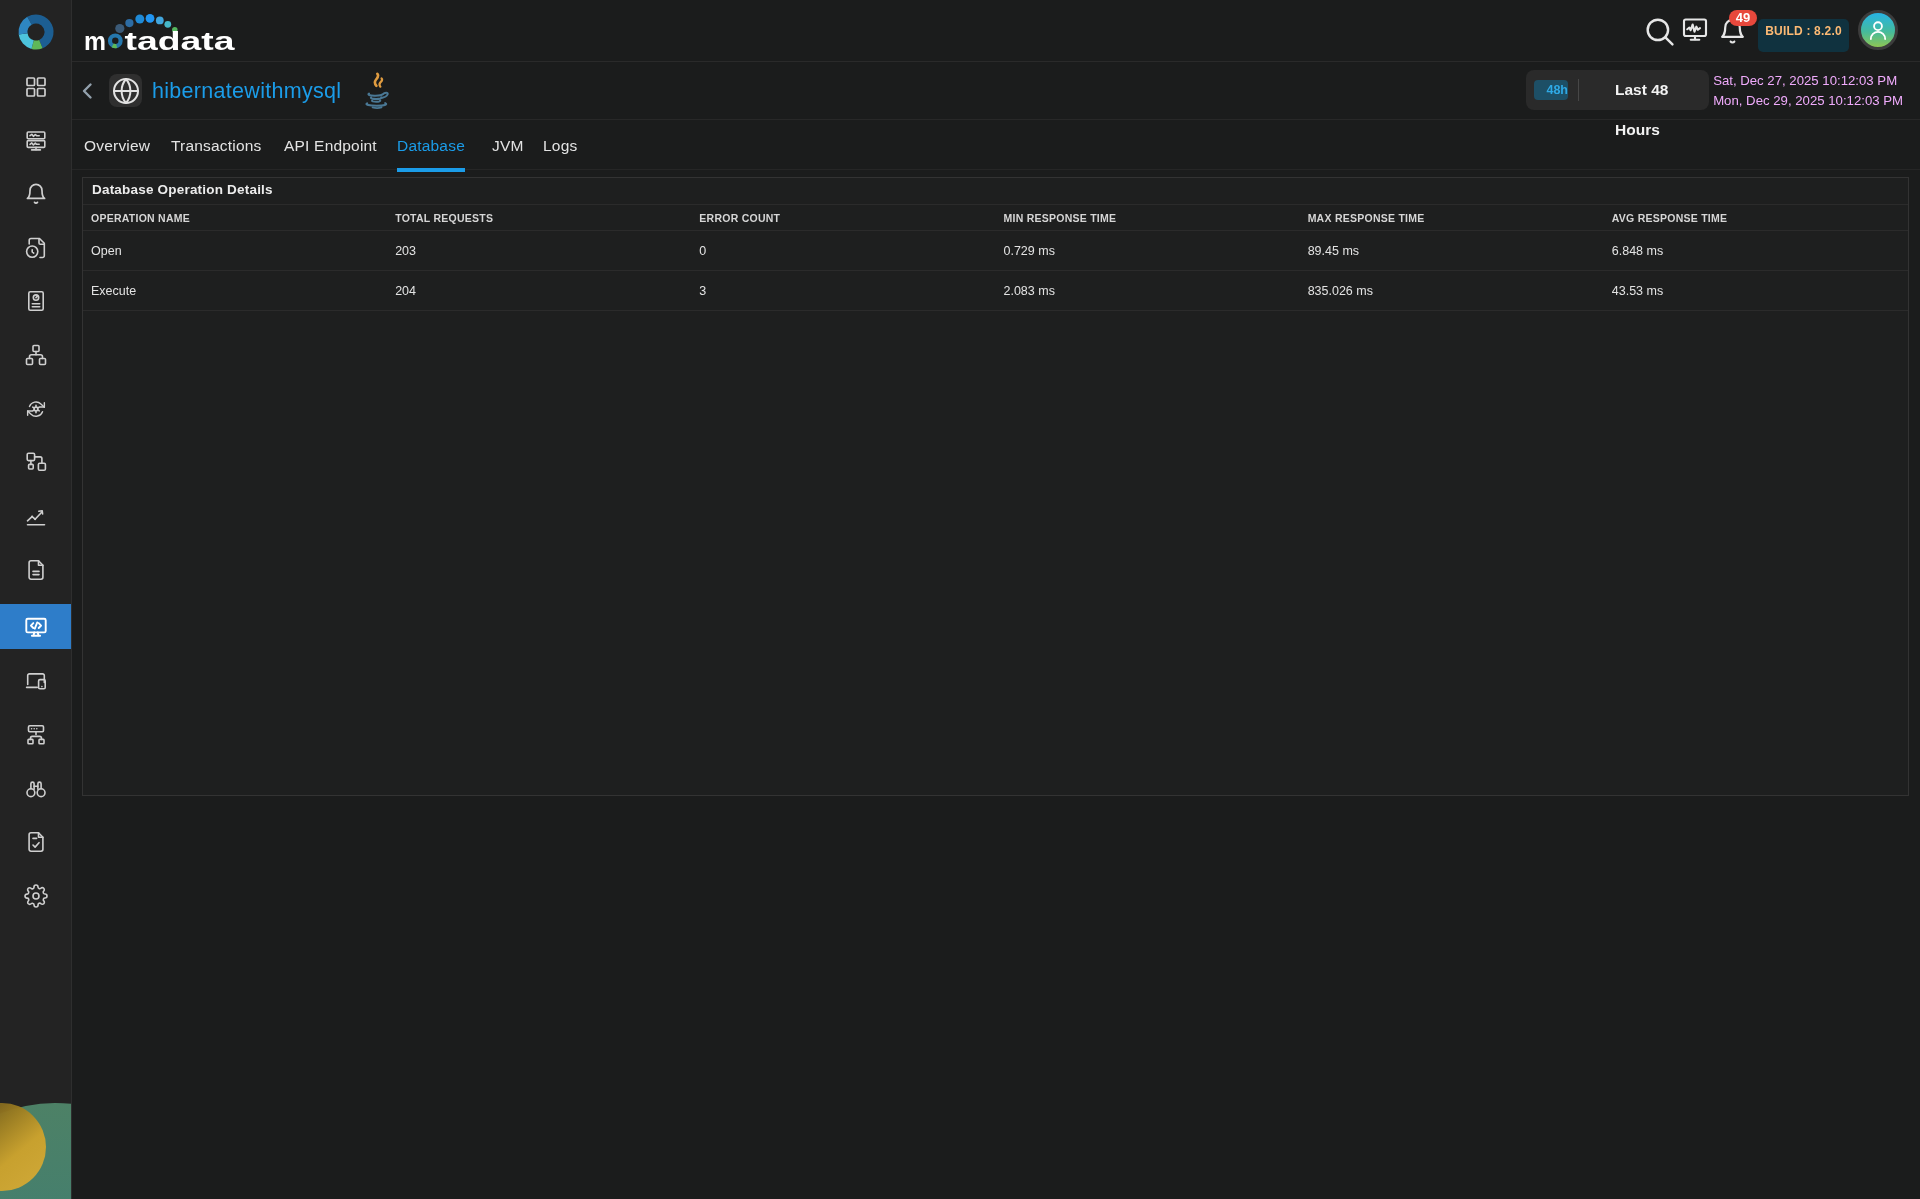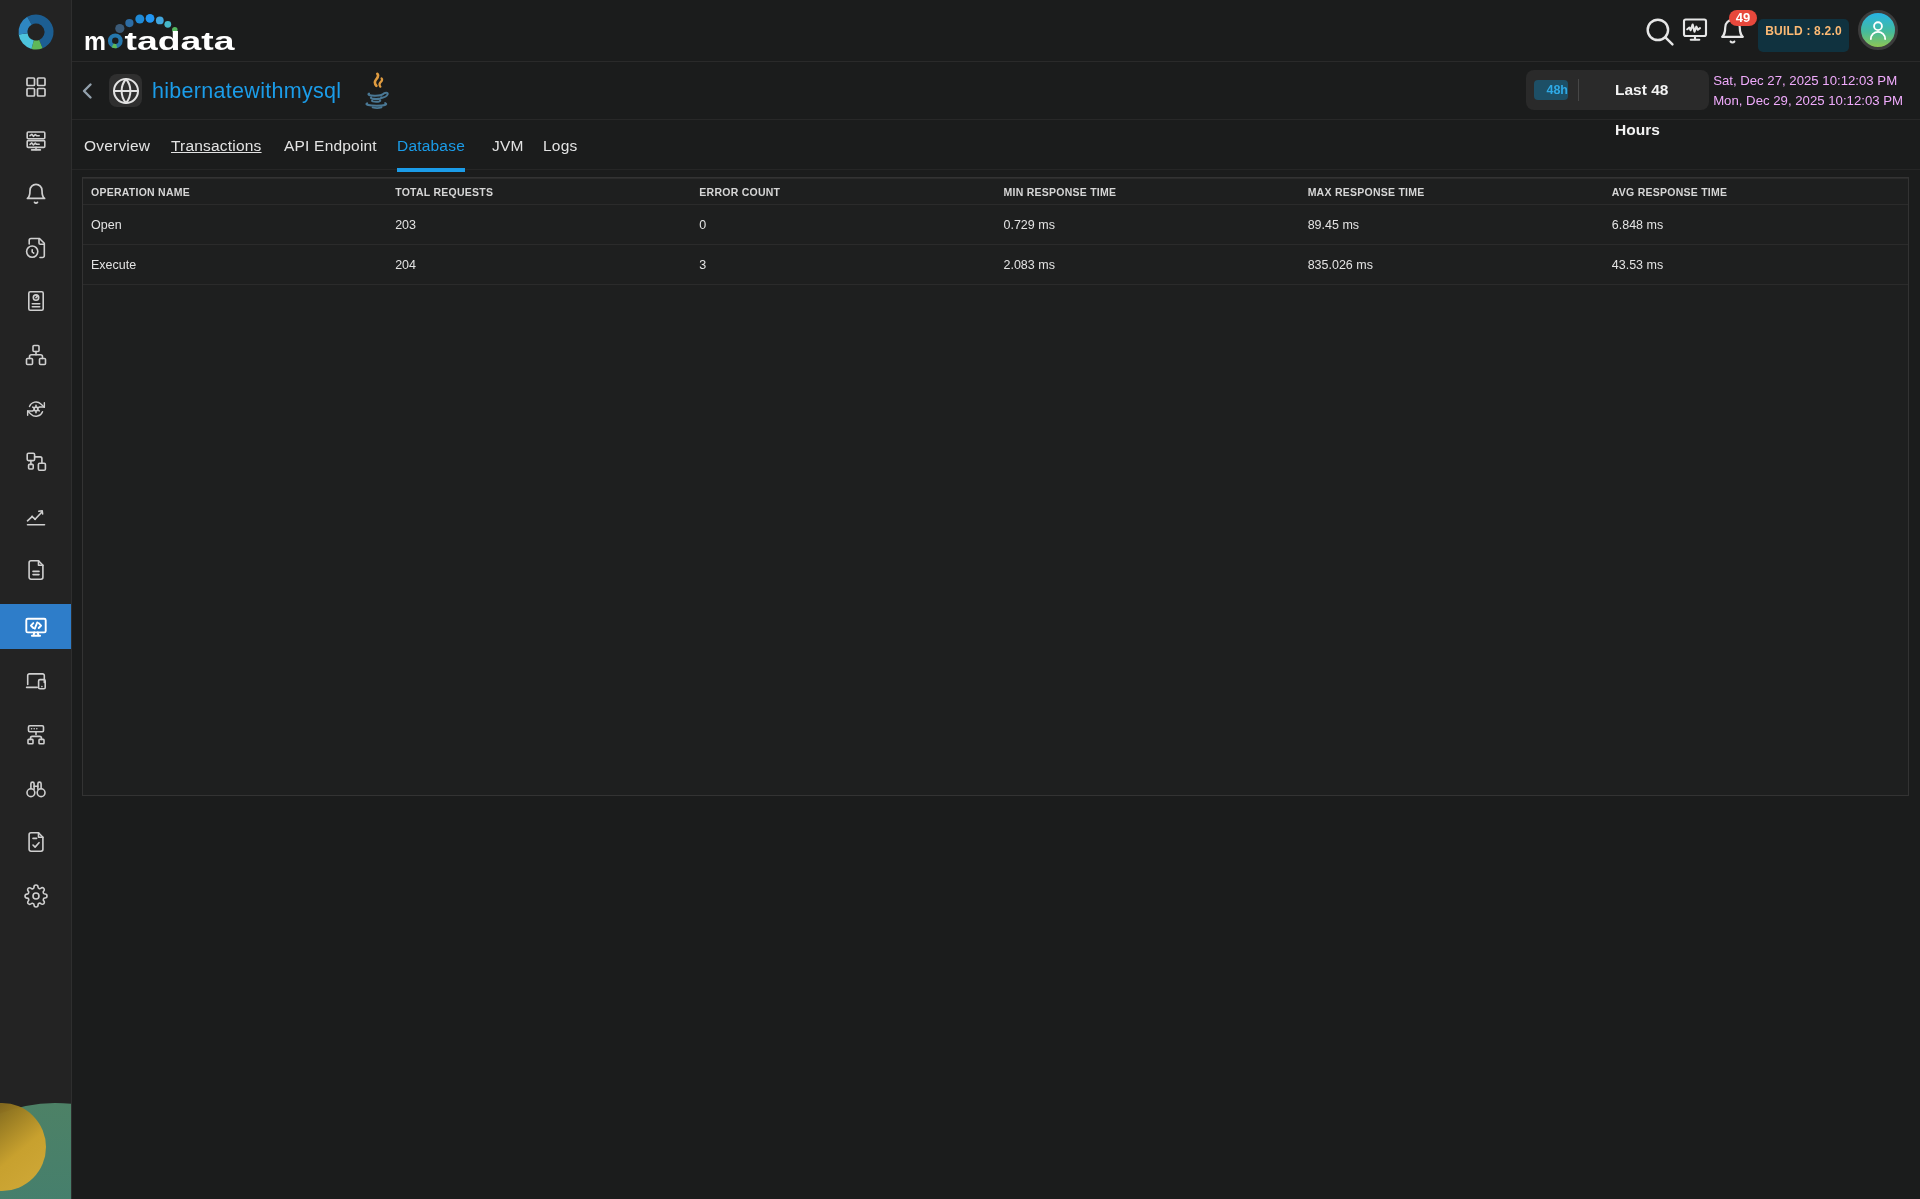--- a/index.html
+++ b/index.html
@@ -207,27 +207,28 @@
   </svg>
   <div class="abs" style="left:1454px;top:7px;width:183px;height:40px;border-radius:8px;background:#2a2a2a;">
     <div class="abs" style="left:8px;top:10px;width:34px;height:20px;border-radius:4px;background:#1d4f66;color:#2fa9e5;font-size:12.5px;font-weight:bold;text-align:right;line-height:20px;">48h</div>
     <div class="abs" style="left:52px;top:9px;width:1px;height:22px;background:#474747;"></div>
     <div class="abs" style="left:61px;top:0;height:40px;line-height:40px;color:#f2f2f2;font-size:15.5px;font-weight:600;margin-left:28px;">Last 48 Hours</div>
   </div>
   <div class="abs" style="right:17px;top:8px;text-align:left;color:#f0abfc;font-size:13.2px;line-height:20px;">Sat, Dec 27, 2025 10:12:03 PM<br>Mon, Dec 29, 2025 10:12:03 PM</div>
 </div>
 <div id="tabbar">
   <div class="tab" style="left:12px;">Overview</div>
-  <div class="tab" style="left:99px;text-decoration:underline;">Transactions</div>
+  <div class="tab" style="left:99px;">Transactions</div>
   <div class="tab" style="left:212px;">API Endpoint</div>
   <div class="tab active" style="left:325px;">Database</div>
   <div class="tab" style="left:420px;">JVM</div>
   <div class="tab" style="left:471px;">Logs</div>
 </div>
 <div id="panel">
+  <h3>Database Operation Details</h3>
   <table>
     <thead>
       <tr>
           <td>OPERATION NAME</td>
           <td>TOTAL REQUESTS</td>
           <td>ERROR COUNT</td>
           <td>MIN RESPONSE TIME</td>
           <td>MAX RESPONSE TIME</td>
           <td>AVG RESPONSE TIME</td>
         </tr>

